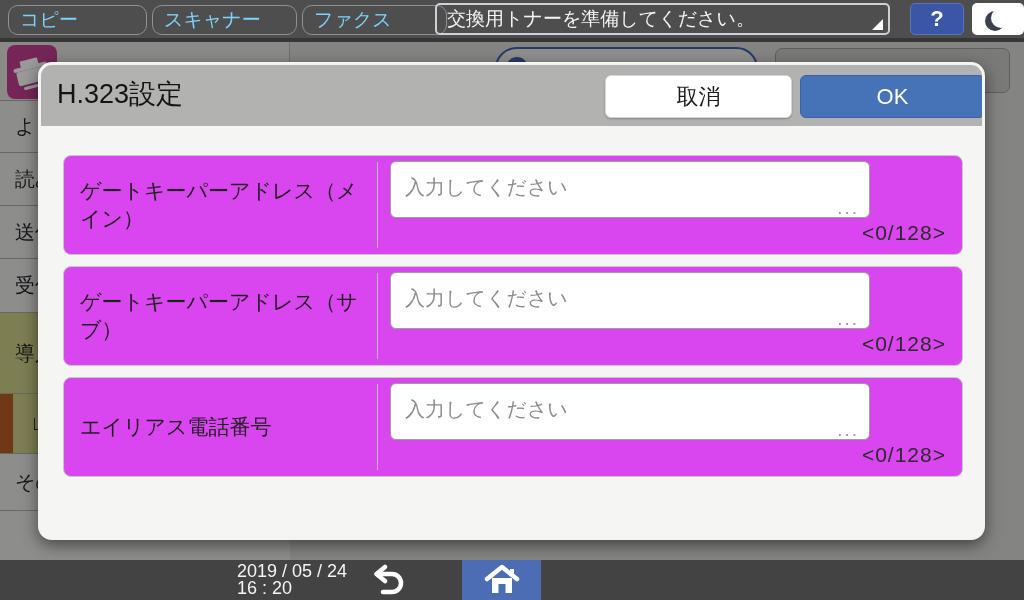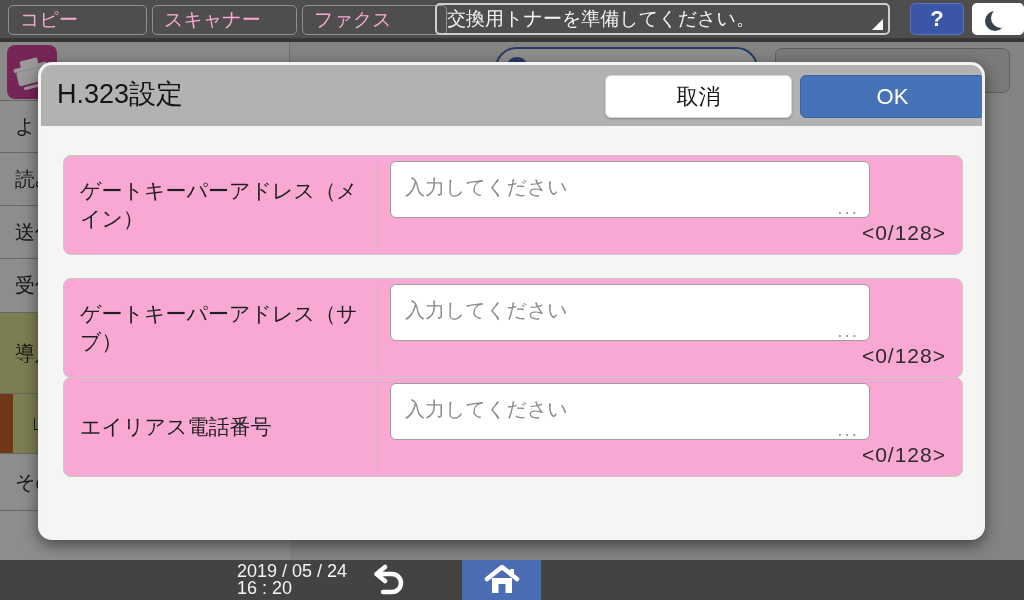--- a/index.html
+++ b/index.html
@@ -2,21 +2,21 @@
 <html><head>
 <meta charset="utf-8">
 <style>
   * { margin:0; padding:0; box-sizing:border-box; }
   html,body { width:1024px; height:600px; overflow:hidden; }
   body { font-family:"Liberation Sans","DejaVu Sans",sans-serif; background:#4e4e4e; }
   .screen { position:relative; width:1024px; height:600px; background:#4e4e4e; overflow:hidden; }
 
   
   .topbar { position:absolute; left:0; top:0; width:1024px; height:42px; background:#4e4e4e; border-bottom:4px solid #363636; z-index:30; }
-  .tab { position:absolute; top:5px; height:30px; border:1px solid #919191; border-radius:5px; color:#f9a8d4; font-size:19px; line-height:28px; padding-left:11px; }
+  .tab { position:absolute; top:5px; height:30px; border:1px solid #919191; border-radius:10px; color:#7dd3fc; font-size:19px; line-height:28px; padding-left:11px; }
   .tab.t0 { left:8px;   width:139px; }
   .tab.t1 { left:152px; width:145px; }
   .tab.t2 { left:302px; width:145px; }
   .status-box { position:absolute; left:435px; top:3px; width:455px; height:32px; border:2px solid #cfcfd6; border-radius:5px; color:#f4f4f4; font-size:19px; line-height:28px; padding-left:10px; }
   .status-tri { position:absolute; right:5px; bottom:3px; width:0; height:0; border-left:11px solid transparent; border-bottom:11px solid #ffffff; }
   .help-btn { position:absolute; left:910px; top:3px; width:54px; height:32px; background:#3c56a7; border:1px solid #5a74c0; border-radius:5px; color:#fff; font-size:22px; font-weight:bold; text-align:center; line-height:30px; }
   .energy-btn { position:absolute; left:972px; top:3px; width:52px; height:32px; background:#ffffff; border-radius:5px; }
   .moon { position:absolute; left:19px; top:5px; width:20px; height:20px; border-radius:50%; box-shadow:-6px 3px 0 0 #39404e; }
 
   
@@ -40,22 +40,22 @@
   .dim { position:absolute; left:0; top:42px; width:1024px; height:518px; background:rgba(15,15,15,0.42); z-index:5; }
 
   
   .modal { position:absolute; left:38px; top:62px; width:947px; height:478px; background:#f5f5f3; border:3px solid #f4f4f2; border-radius:14px; box-shadow:0 5px 16px rgba(0,0,0,0.5); z-index:10; overflow:hidden; }
   .modal-header { position:absolute; left:0; top:0; width:100%; height:61px; background:#b2b2b0; }
   .modal-title { position:absolute; left:16px; top:0; height:61px; line-height:59px; font-size:27px; color:#141414; }
   .btn { position:absolute; top:10px; height:43px; border-radius:6px; font-size:22px; text-align:center; line-height:42px; cursor:pointer;margin-left:12px; }
   .btn-cancel { left:552px; width:187px; background:#ffffff; color:#1b1b1b; border:1px solid #d6d6d4; box-shadow:0 1px 2px rgba(0,0,0,0.25); }
   .btn-ok { left:747px; width:185px; background:#4673b8; color:#ffffff; border:1px solid #3a62a4; }
 
-  .field-row { position:absolute; left:22px; width:900px; height:100px; background:#f9a8d4; border:1px solid #c7c7c4; border-radius:8px; }
-  .fr0 { top:90px; } .fr1 { top:213px; } .fr2 { top:312px; }
+  .field-row { position:absolute; left:22px; width:900px; height:100px; background:#d946ef; border:1px solid #c7c7c4; border-radius:8px; }
+  .fr0 { top:90px; } .fr1 { top:201px; } .fr2 { top:312px; }
   .field-label { position:absolute; left:0; top:0; bottom:0; width:312px; padding:10px 12px 10px 16px; display:flex; align-items:center; font-size:21px; color:#1f1f1f; line-height:1.35; }
   .field-divider { position:absolute; left:313px; top:6px; bottom:6px; width:1px; background:#bcbcb9; }
   .field-input { position:absolute; left:326px; top:5px; width:480px; height:57px; background:#ffffff; border:1px solid #9d9d9a; border-radius:6px; }
   .placeholder { position:absolute; left:14px; top:12px; font-size:20px; color:#8c8c8c; }
   .dots { position:absolute; right:10px; bottom:0px; font-size:19px; color:#9a9a9a; letter-spacing:2px; line-height:19px; }
   .counter { position:absolute; right:16px; top:65px; font-size:21px; color:#2b2b2b; letter-spacing:1px; }
 
   
   .bottombar { position:absolute; left:0; top:560px; width:1024px; height:40px; background:#434343; z-index:30; }
   .datetime { position:absolute; left:237px; top:3px; color:#f4f4f4; font-size:18px; line-height:17px; }

